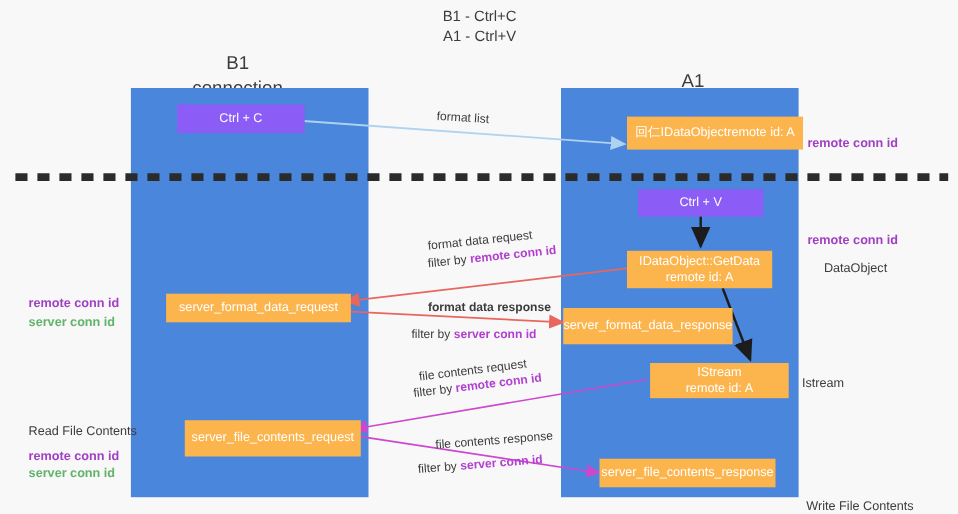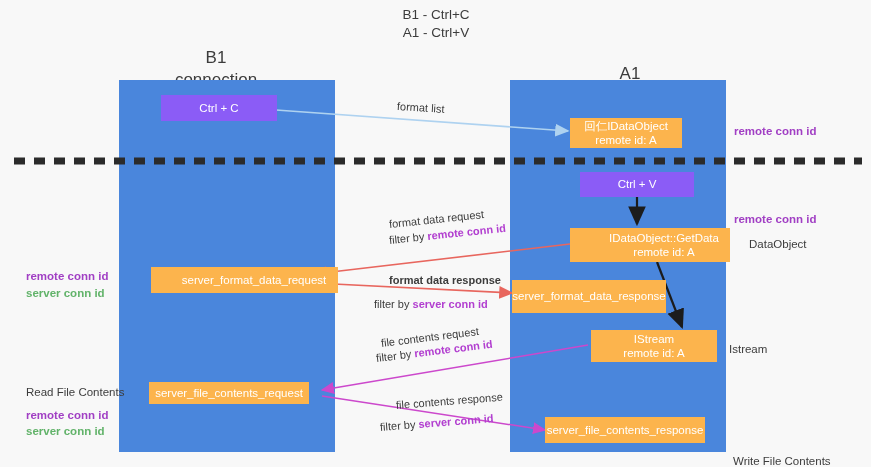--- a/index.html
+++ b/index.html
@@ -73,34 +73,34 @@
 
     <line x1="588" y1="345" x2="322" y2="390" stroke="#cc48cc" stroke-width="1.5" marker-end="url(#mMag)"></line>
 
     <line x1="322" y1="396" x2="545" y2="430" stroke="#cc48cc" stroke-width="1.5" marker-end="url(#mMag)"></line>
 
     <line x1="14" y1="161" x2="862" y2="161" stroke="#2b2b2b" stroke-width="7" stroke-dasharray="11 9"></line>
   </svg>
 
   <div class="node green" style="left:161px;top:95px;width:116px;height:26px;">Ctrl + C</div>
 
-  <div class="node orange" style="left:151px;top:267px;width:168px;height:26px;padding-left:19px;">server_format_data_request</div>
+  <div class="node orange" style="left:151px;top:267px;width:168px;height:26px;">server_format_data_request</div>
 
-  <div class="node orange" style="left:149px;top:382px;width:160px;height:22px;">server_file_contents_request</div>
+  <div class="node orange" style="left:168px;top:382px;width:160px;height:33px;">server_file_contents_request</div>
 
-  <div class="node orange" style="left:570px;top:118px;width:112px;height:30px;flex-direction:column;">
+  <div class="node orange" style="left:570px;top:106px;width:160px;height:30px;flex-direction:row;">
     <div>
       <span class="tofu">回仁</span><span>IDataObject</span>
     </div>
     <div>remote id: A</div>
   </div>
 
   <div class="node green" style="left:580px;top:172px;width:114px;height:25px;">Ctrl + V</div>
 
-  <div class="node orange" style="left:570px;top:228px;width:132px;height:34px;flex-direction:column;padding-left:28px;">
+  <div class="node orange" style="left:570px;top:228px;width:132px;height:34px;flex-direction:column;">
     <div>IDataObject::GetData</div>
     <div>remote id: A</div>
   </div>
 
   <div class="node orange" style="left:512px;top:280px;width:154px;height:33px;">server_format_data_response</div>
 
   <div class="node orange" style="left:591px;top:330px;width:126px;height:32px;flex-direction:column;">
     <div>IStream</div>
     <div>remote id: A</div>
   </div>

